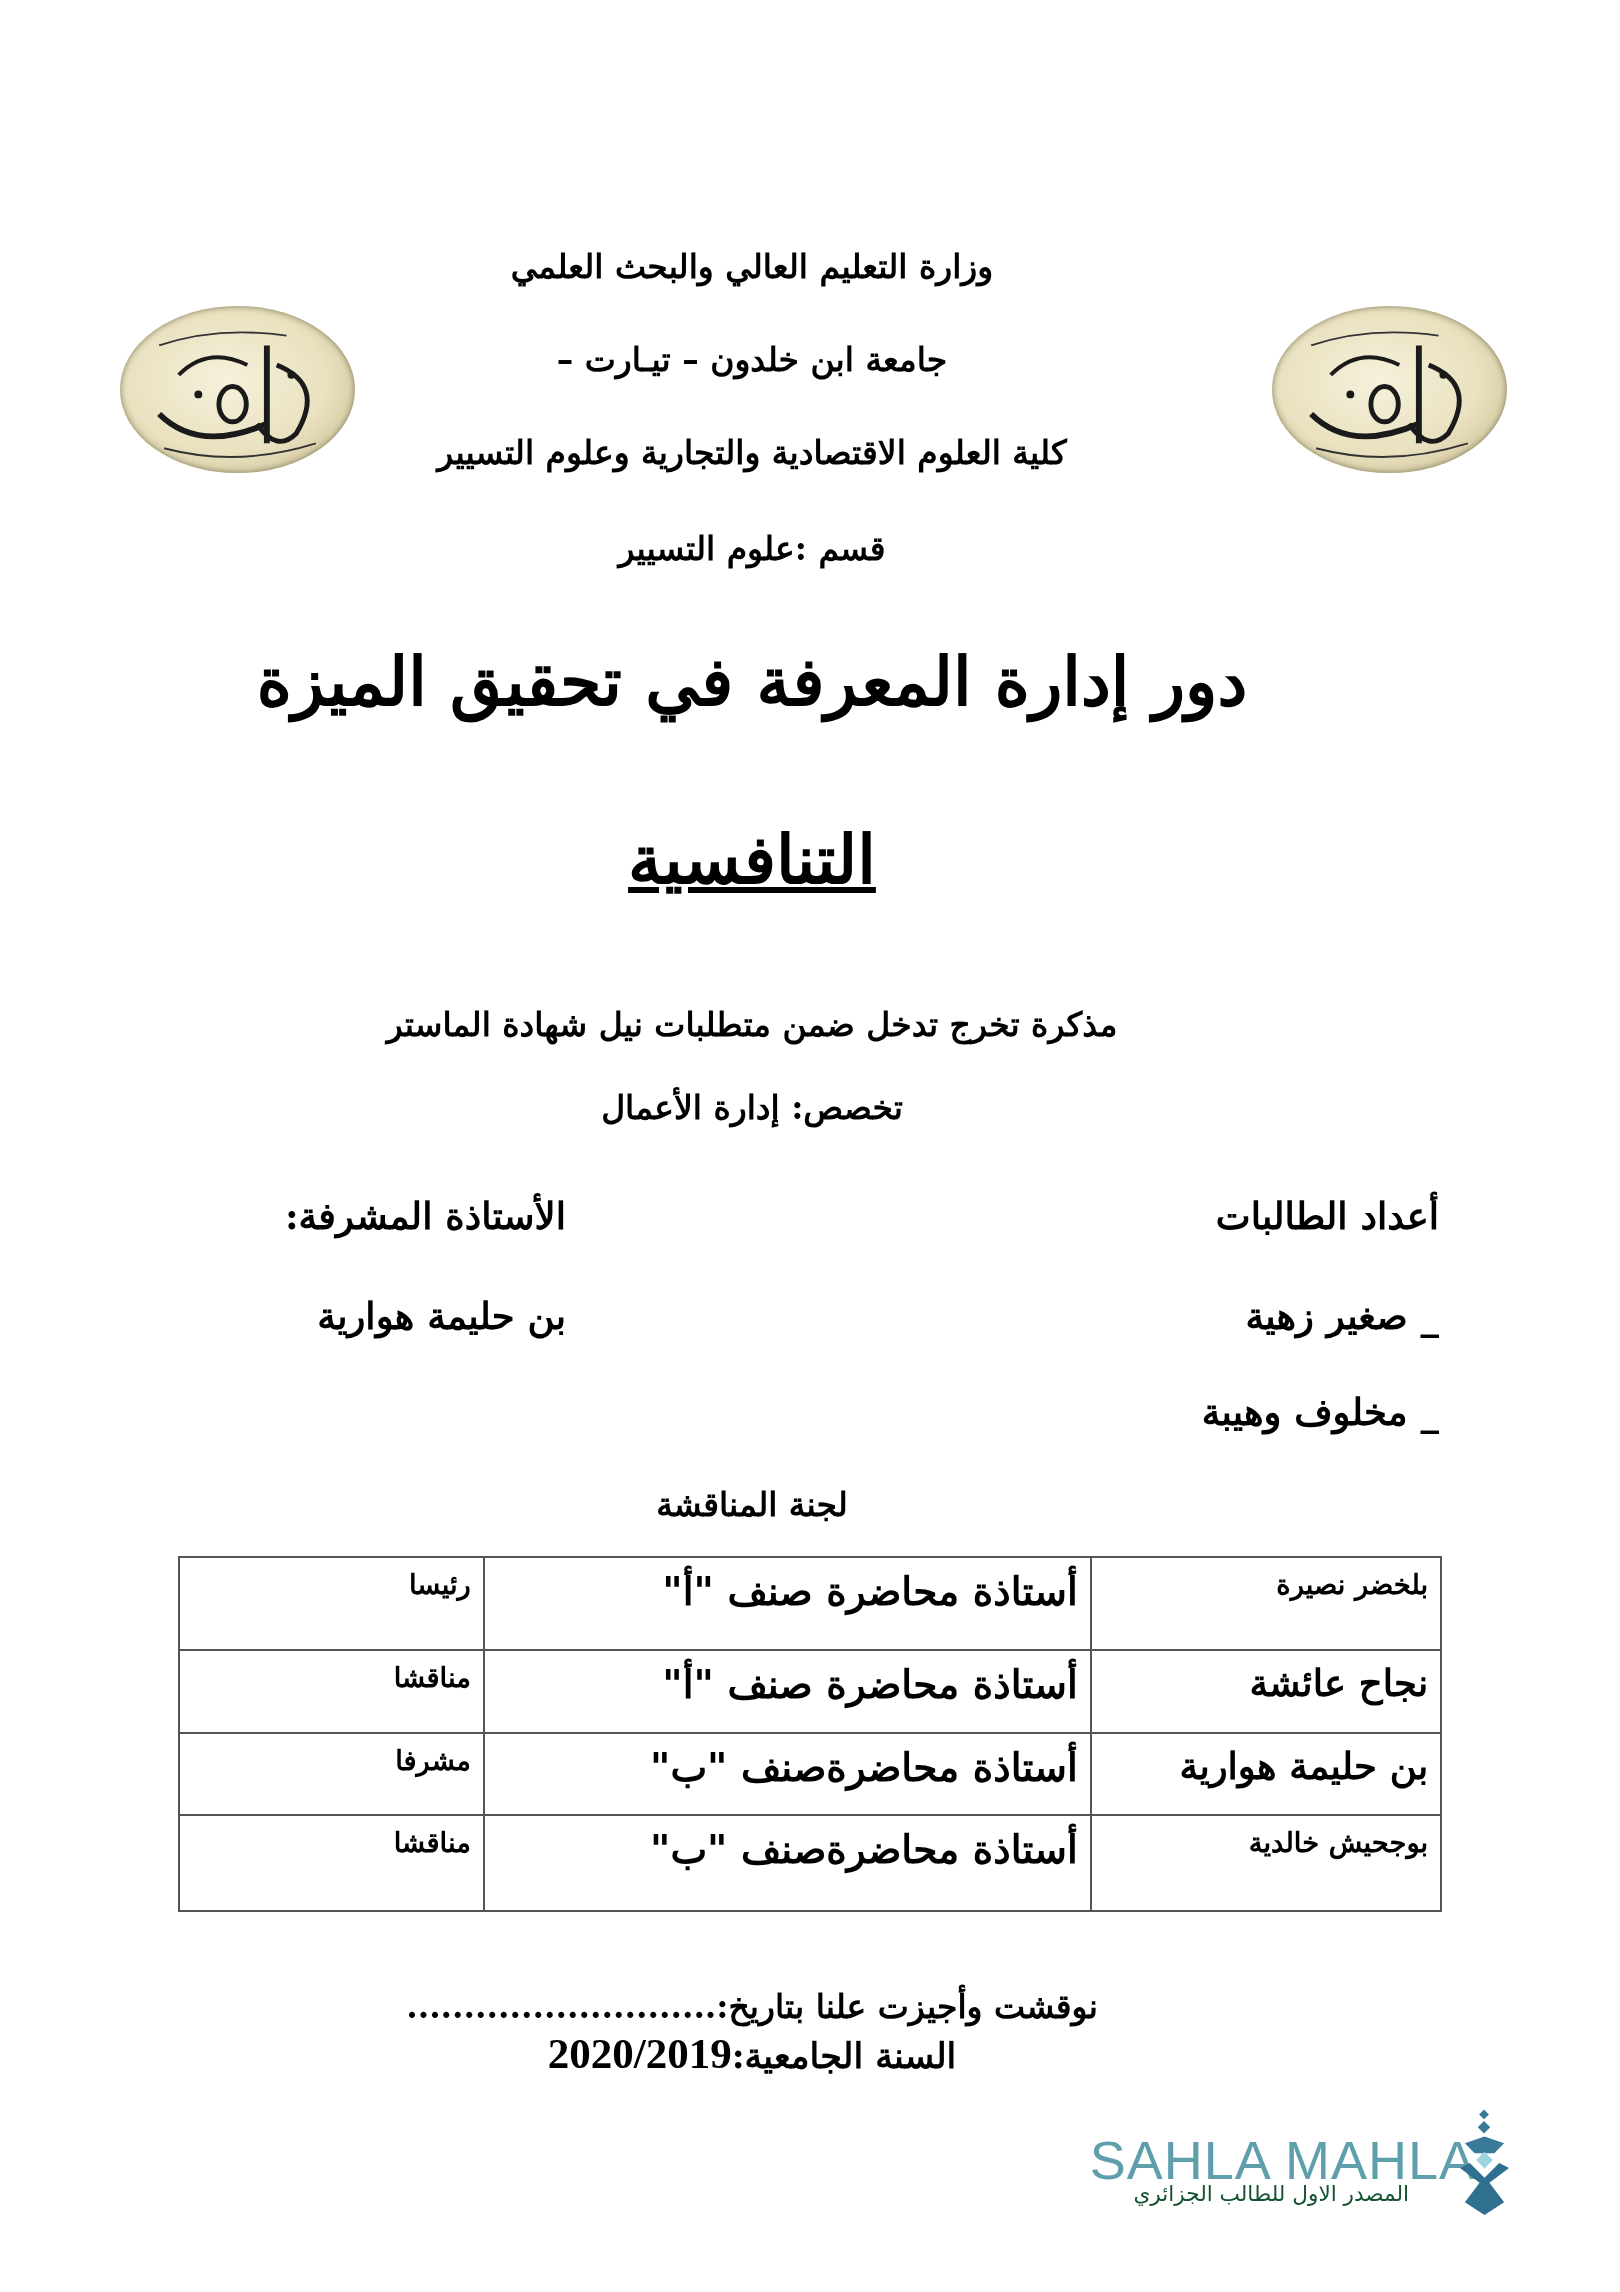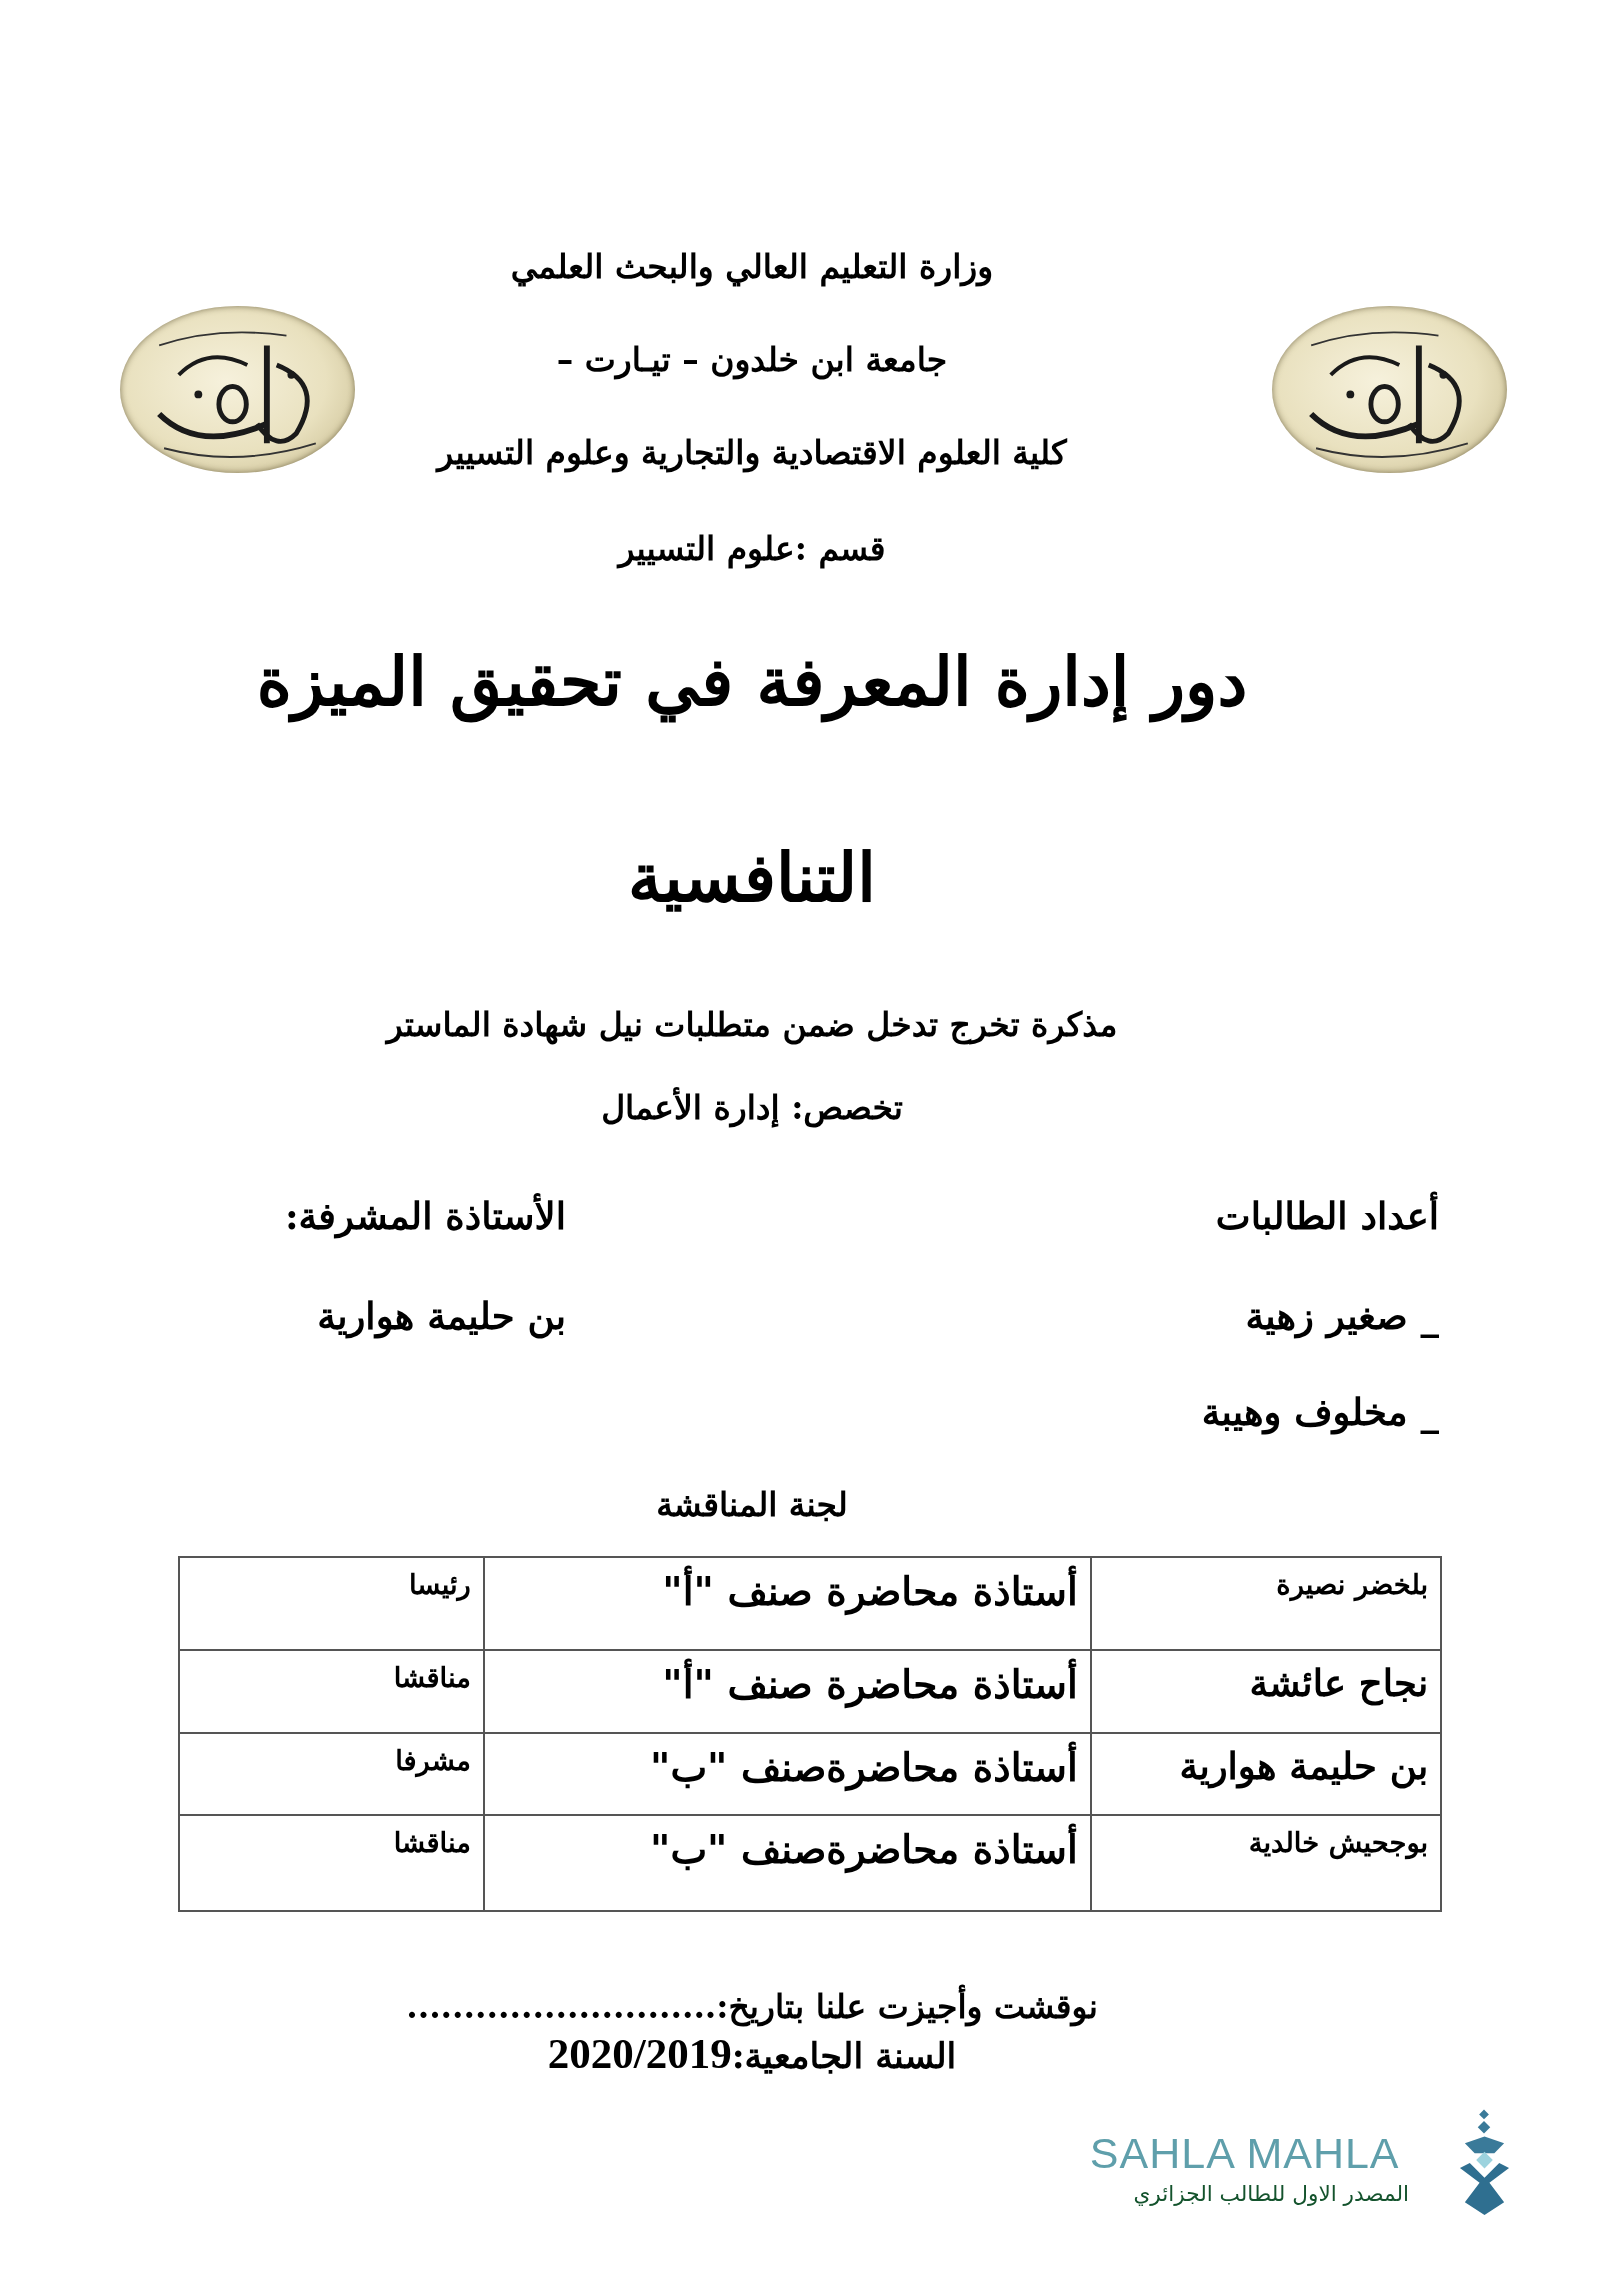--- a/index.html
+++ b/index.html
@@ -36,21 +36,21 @@
       padding: 9.8px 11.8px 0 11.8px; white-space: nowrap; text-align: right;
     }
     .c-name { width: 338px; font-size: 31px; }
     .c-rank { width: 608px; font-size: 39px; }
     .c-role { width: 314px; font-size: 27.4px; }
     .c-name.small { font-size: 27.4px; }
 
     .watermark { position: absolute; left: 1078px; top: 2107px; width: 441px; height: 118px; }
     .wm-title {
       position: absolute; left: 11.8px; top: 21.6px; font-family: "Liberation Sans", sans-serif;
-      font-size: 43px; color: #5f9fab; letter-spacing: 1px; white-space: nowrap;
+      font-size: 54px; color: #5f9fab; letter-spacing: 1px; white-space: nowrap;
     }
     .wm-sub {
       position: absolute; left: 11.8px; top: 74px; width: 363px; direction: rtl; text-align: center;
       font-family: "DejaVu Sans", sans-serif; font-size: 21.6px; color: #14532d; white-space: nowrap;
     }
     .wm-icon { position: absolute; left: 377px; top: 2px; }
   </style>
 </head>
 <body class="rtl">
 
@@ -80,21 +80,21 @@
       <circle cx="175" cy="70" r="4" fill="#1a1a1a"></circle>
   </svg>
 </div>
 
 <div class="line header-line" style="top:247px;">وزارة التعليم العالي والبحث العلمي</div>
 <div class="line header-line" style="top:340px;">جامعة ابن خلدون – تيـارت –</div>
 <div class="line header-line" style="top:433px;">كلية العلوم الاقتصادية والتجارية وعلوم التسيير</div>
 <div class="line header-line" style="top:529px;">قسم :علوم التسيير</div>
 
 <div class="line title-line" style="top:642px;">دور إدارة المعرفة في تحقيق الميزة</div>
-<div class="line title-line" style="top:838px;">التنافسية</div>
+<div class="line title-line" style="top:820px;text-decoration:underline;">التنافسية</div>
 
 <div class="line sub-line" style="top:1005px;">مذكرة تخرج تدخل ضمن متطلبات نيل شهادة الماستر</div>
 <div class="line sub-line" style="top:1088px;text-align:center;">تخصص: إدارة الأعمال</div>
 
 <div class="col-block" style="right:181px; top:1194px;">أعداد الطالبات</div>
 <div class="col-block" style="right:181px; top:1294px;">_ صغير زهية</div>
 <div class="col-block" style="right:181px; top:1390px;">_ مخلوف وهيبة</div>
 
 <div class="col-block" style="right:1054px; top:1194px;">الأستاذة المشرفة:</div>
 <div class="col-block" style="right:1054px; top:1294px;">بن حليمة  هوارية</div>

